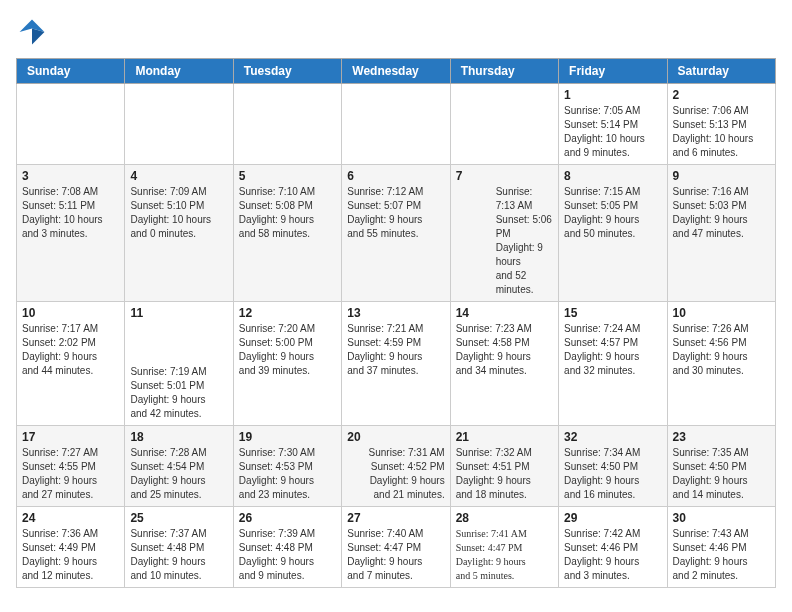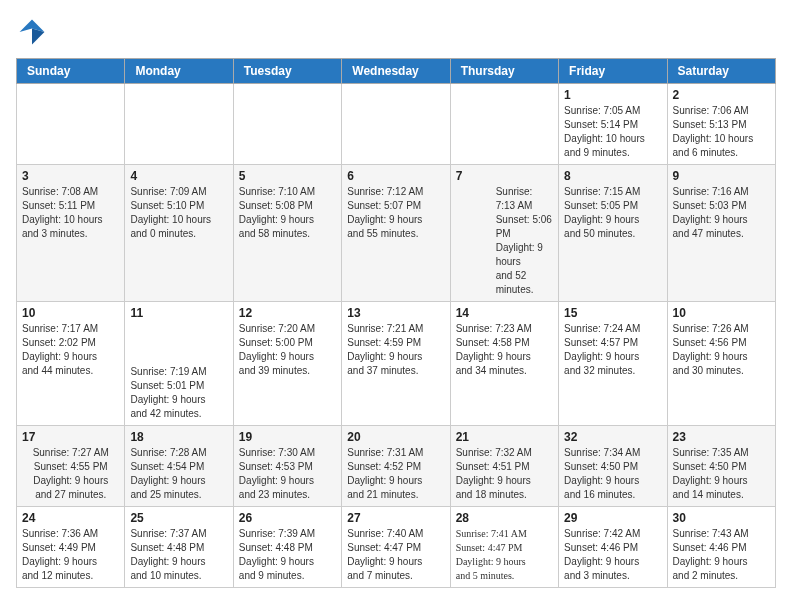--- a/index.html
+++ b/index.html
@@ -242,42 +242,42 @@
             <span class="day-number">10</span>
             <div class="day-info" style="white-space: pre-line;">Sunrise: 7:26 AM
 Sunset: 4:56 PM
 Daylight: 9 hours
 and 30 minutes.</div>
           </td>
         </tr>
         <tr>
           <td>
             <span class="day-number">17</span>
-            <div class="day-info" style="white-space: pre-line; text-align: center;">Sunrise: 7:27 AM
+            <div class="day-info" style="white-space: pre-line;">Sunrise: 7:27 AM
 Sunset: 4:55 PM
 Daylight: 9 hours
 and 27 minutes.</div>
           </td>
           <td>
             <span class="day-number">18</span>
             <div class="day-info" style="white-space: pre-line;">Sunrise: 7:28 AM
 Sunset: 4:54 PM
 Daylight: 9 hours
 and 25 minutes.</div>
           </td>
           <td>
             <span class="day-number">19</span>
             <div class="day-info" style="white-space: pre-line;">Sunrise: 7:30 AM
 Sunset: 4:53 PM
 Daylight: 9 hours
 and 23 minutes.</div>
           </td>
           <td>
             <span class="day-number">20</span>
-            <div class="day-info" style="white-space: pre-line;">Sunrise: 7:31 AM
+            <div class="day-info" style="white-space: pre-line; text-align: right;">Sunrise: 7:31 AM
 Sunset: 4:52 PM
 Daylight: 9 hours
 and 21 minutes.</div>
           </td>
           <td>
             <span class="day-number">21</span>
             <div class="day-info" style="white-space: pre-line;">Sunrise: 7:32 AM
 Sunset: 4:51 PM
 Daylight: 9 hours
 and 18 minutes.</div>

